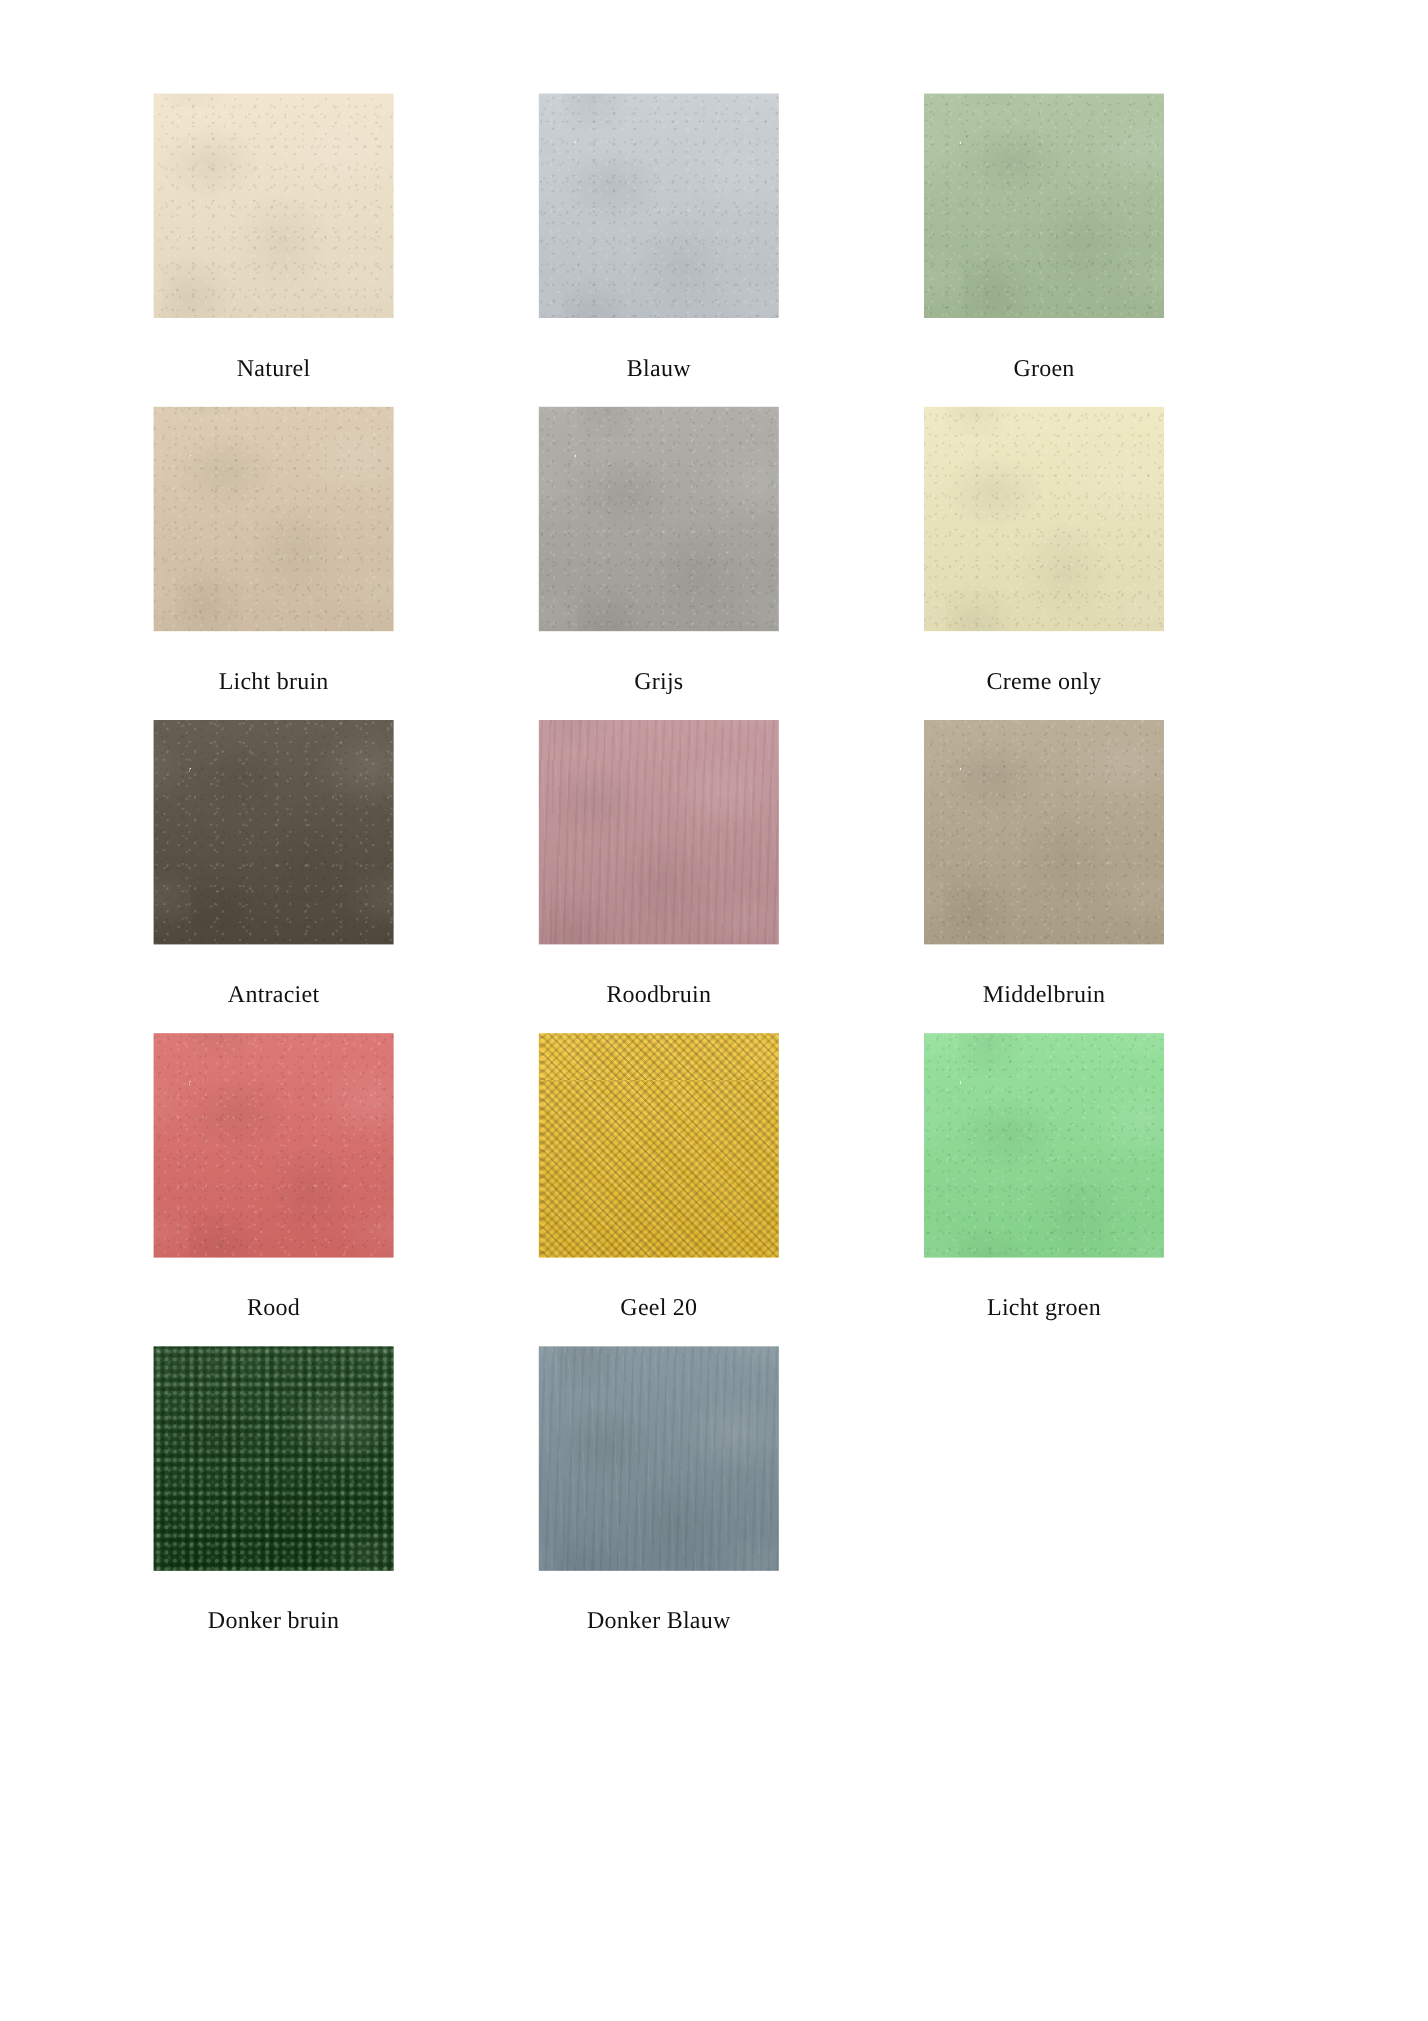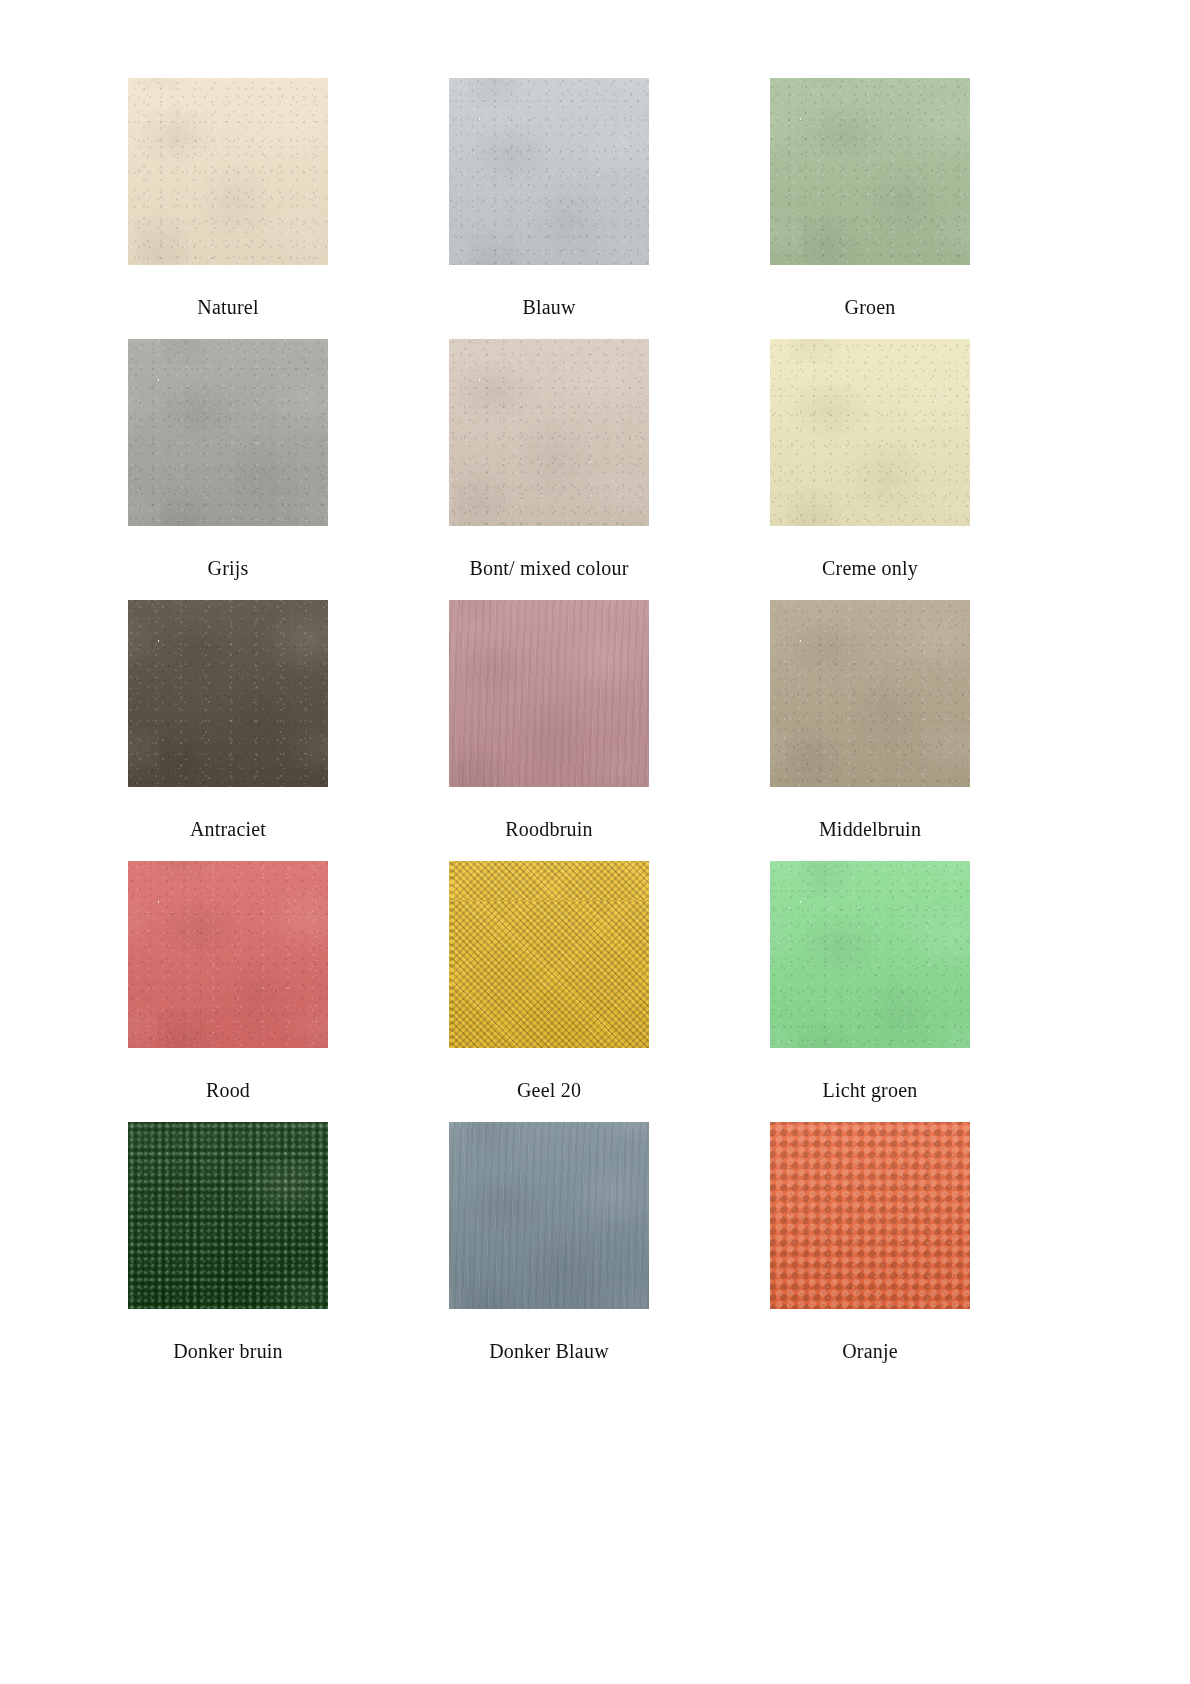--- a/index.html
+++ b/index.html
@@ -174,40 +174,40 @@
       <div class="swatch-cell">
         <div class="swatch-chip" style="background-color: rgb(168, 192, 154);">
           <div class="tex shade"></div>
           <div class="tex mottle" style="background-position: 33px 9px;"></div>
           <div class="tex grain" style="background-position: 0px 20px;"></div>
           <div class="tex flecks"></div>
         </div>
         <div class="swatch-label">Groen</div>
       </div>
       <div class="swatch-cell">
+        <div class="swatch-chip" style="background-color: rgb(217, 199, 172);">
+          <div class="tex shade"></div>
+          <div class="tex mottle" style="background-position: 19px 7px;"></div>
+          <div class="tex fibre" style="background-position: 26px 18px;"></div>
+          <div class="tex grain" style="background-position: 33px 29px;"></div>
+          <div class="tex flecks"></div>
+        </div>
+        <div class="swatch-label">Licht bruin</div>
+      </div>
+      <div class="swatch-cell">
         <div class="swatch-chip" style="background-color: rgb(168, 166, 160);">
           <div class="tex shade"></div>
           <div class="tex mottle" style="background-position: 32px 26px;"></div>
           <div class="tex fibre" style="background-position: 39px 37px;"></div>
           <div class="tex grain" style="background-position: 6px 8px;"></div>
           <div class="tex flecks"></div>
         </div>
         <div class="swatch-label">Grijs</div>
       </div>
       <div class="swatch-cell">
-        <div class="swatch-chip" style="background-color: rgb(215, 201, 187);">
-          <div class="tex shade"></div>
-          <div class="tex mottle" style="background-position: 5px 5px;"></div>
-          <div class="tex fibre" style="background-position: 12px 16px;"></div>
-          <div class="tex grain" style="background-position: 19px 27px;"></div>
-          <div class="tex flecks"></div>
-        </div>
-        <div class="swatch-label">Bont/ mixed colour</div>
-      </div>
-      <div class="swatch-cell">
         <div class="swatch-chip" style="background-color: rgb(238, 232, 189);">
           <div class="tex shade"></div>
           <div class="tex mottle" style="background-position: 18px 24px;"></div>
           <div class="tex grain" style="background-position: 25px 35px;"></div>
           <div class="tex flecks"></div>
         </div>
         <div class="swatch-label">Creme only</div>
       </div>
       <div class="swatch-cell">
         <div class="swatch-chip" style="background-color: rgb(85, 76, 63);">
@@ -271,22 +271,14 @@
         <div class="swatch-label">Donker bruin</div>
       </div>
       <div class="swatch-cell">
         <div class="swatch-chip" style="background-color: rgb(123, 141, 150);">
           <div class="tex shade"></div>
           <div class="tex mottle" style="background-position: 15px 35px;"></div>
           <div class="tex streak" style="background-position: 22px 6px;"></div>
         </div>
         <div class="swatch-label">Donker Blauw</div>
       </div>
-      <div class="swatch-cell">
-        <div class="swatch-chip" style="background-color: rgb(232, 105, 63);">
-          <div class="tex shade"></div>
-          <div class="tex pebble" style="background-position: 28px 14px;"></div>
-          <div class="tex grain" style="background-position: 35px 25px;"></div>
-        </div>
-        <div class="swatch-label">Oranje</div>
-      </div>
     </div>
 </div>
 
 </body></html>

